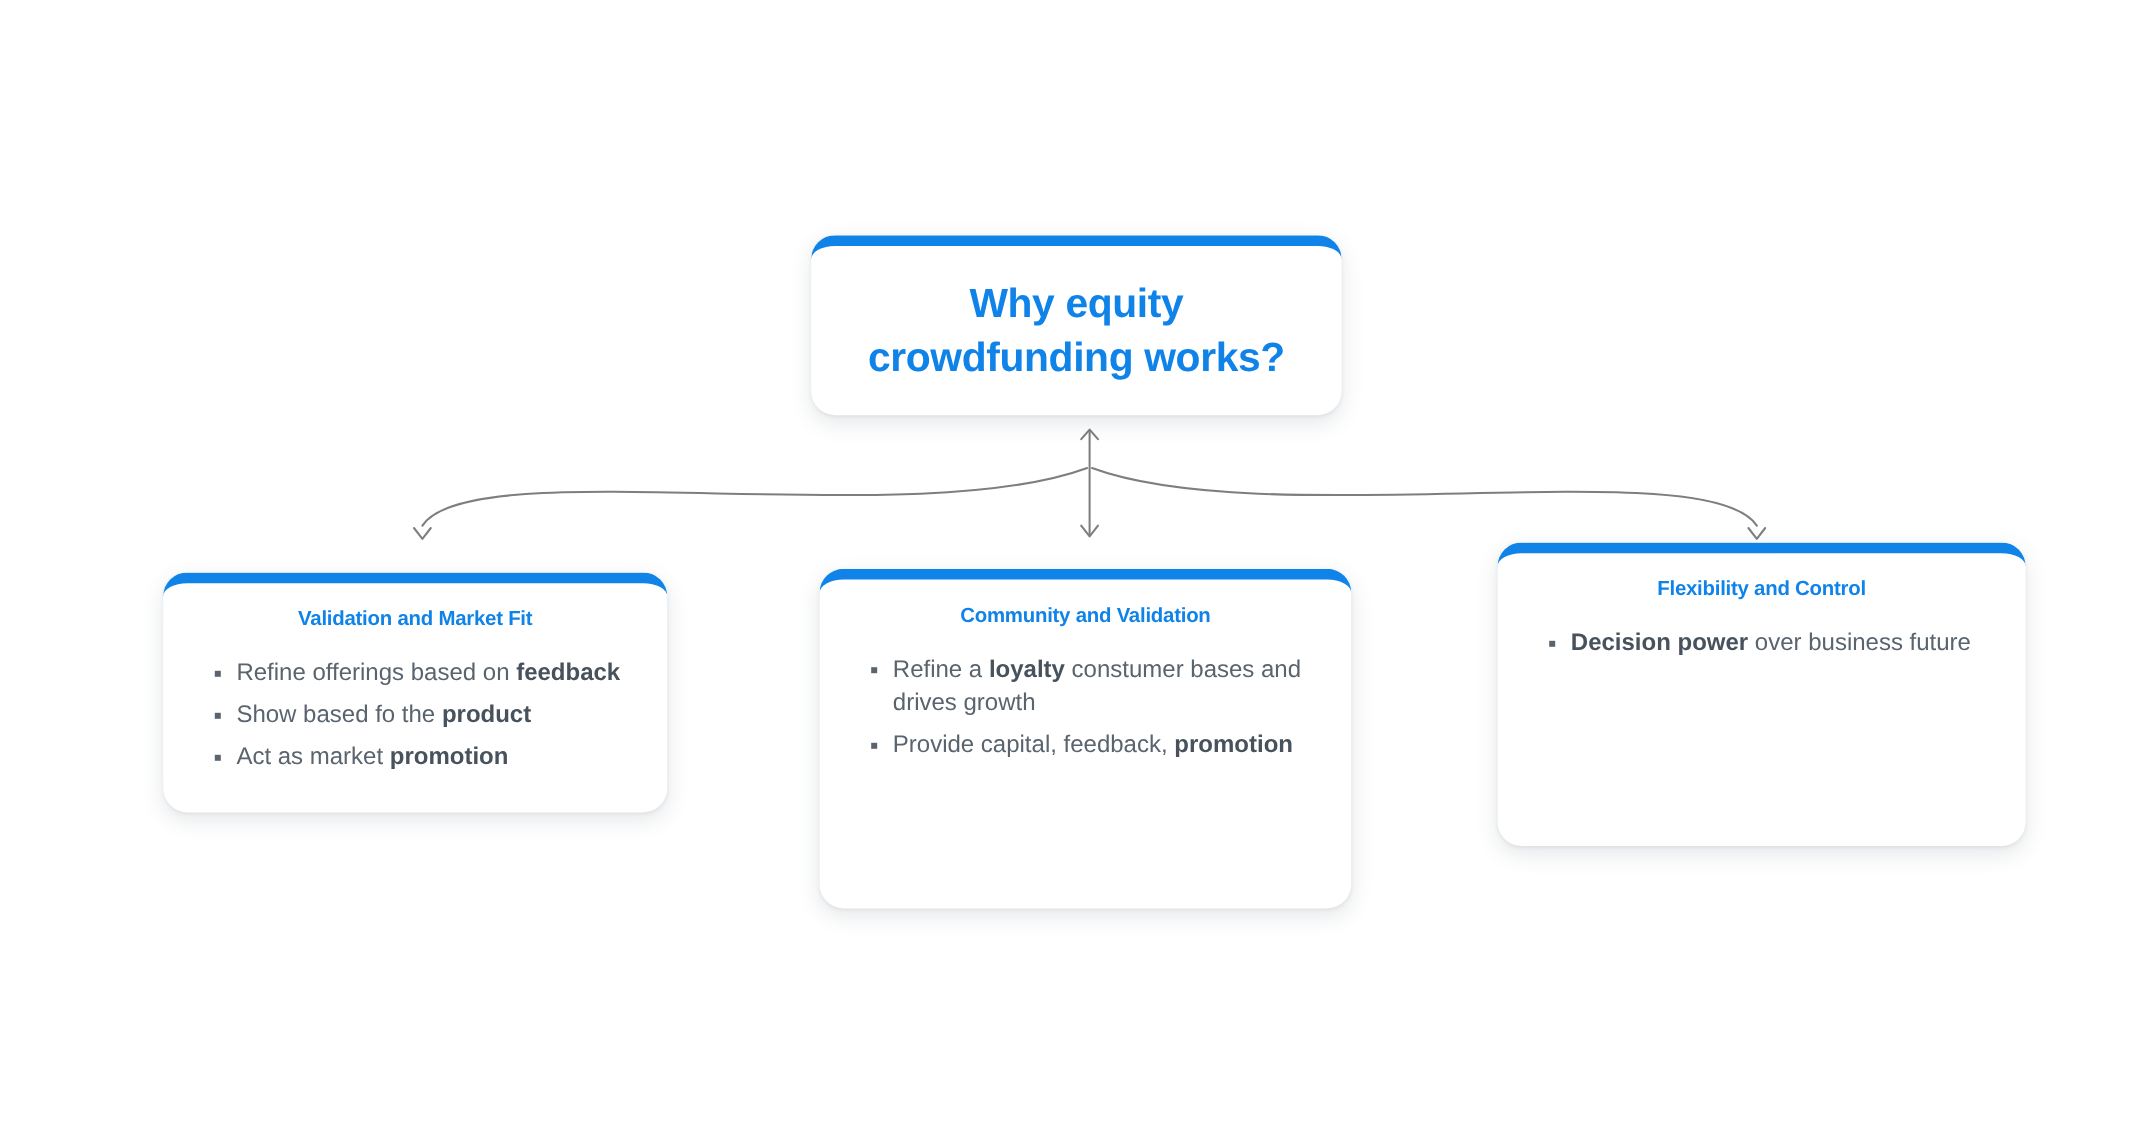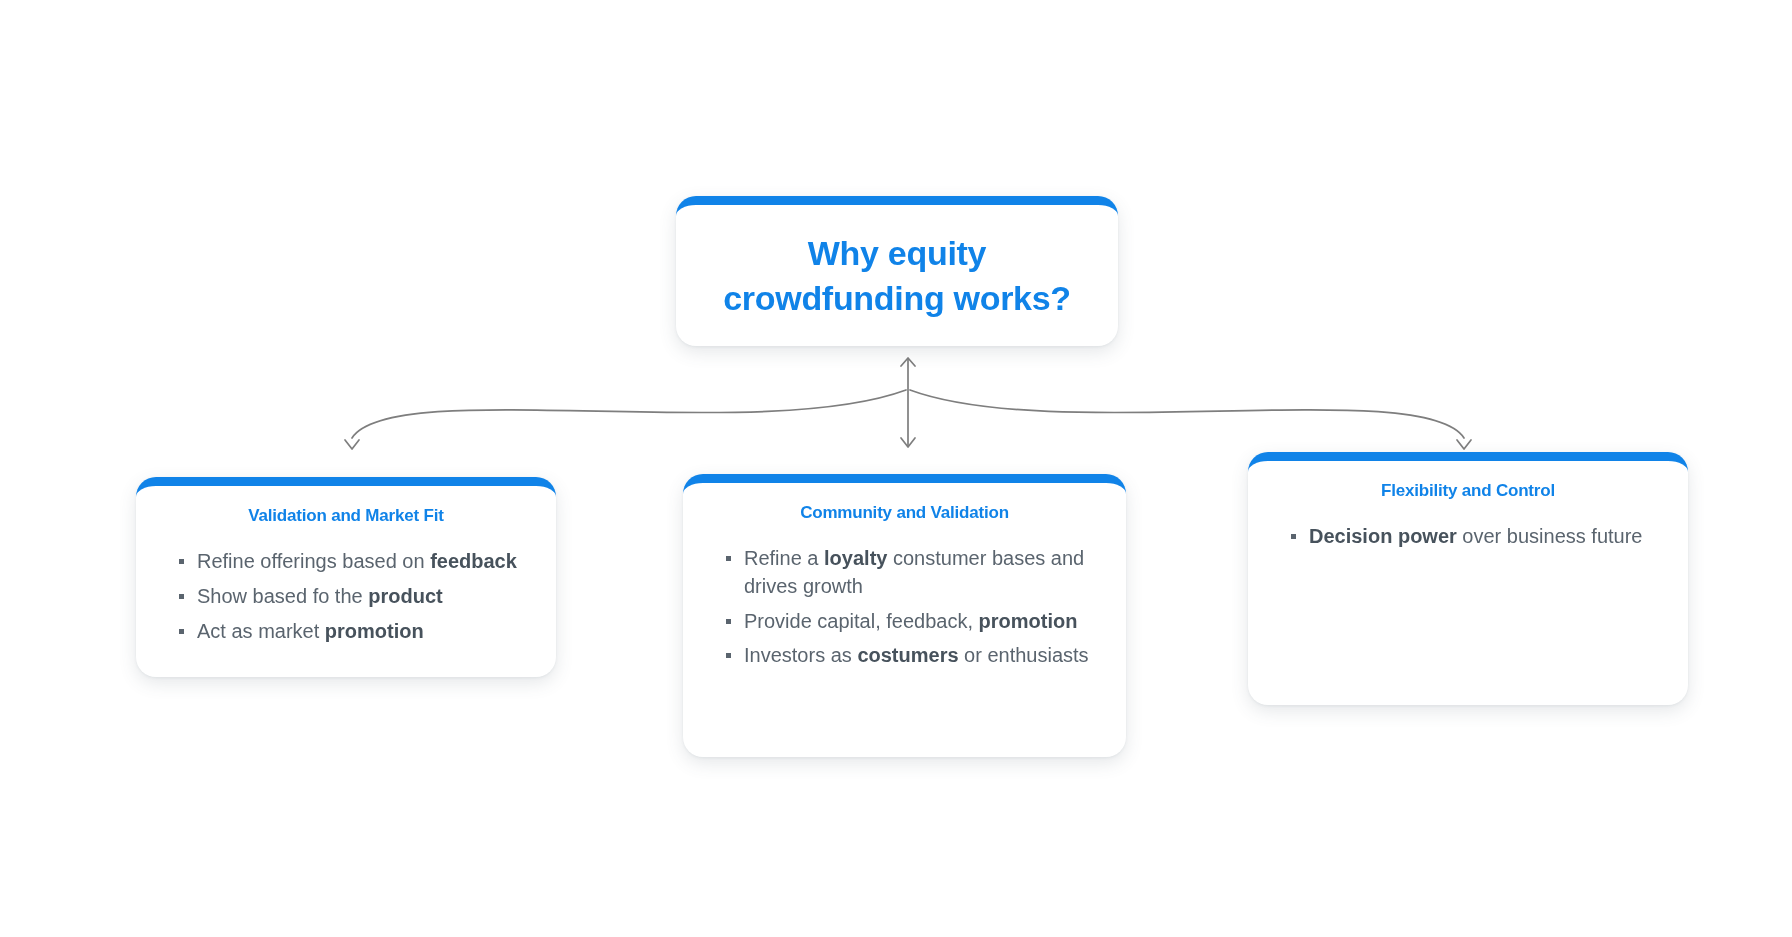--- a/index.html
+++ b/index.html
@@ -99,21 +99,20 @@
       <li><span>Show based fo the </span><span class="b">product</span><span></span></li>
       <li><span>Act as market </span><span class="b">promotion</span><span></span></li>
     </ul>
   </div>
 
   <div class="card branch-card branch-mid">
     <div class="branch-title">Community and Validation</div>
     <ul class="bullets">
       <li><span>Refine a </span><span class="b">loyalty</span><span> constumer bases and drives growth</span></li>
       <li><span>Provide capital, feedback, </span><span class="b">promotion</span><span></span></li>
-      <li><span>Investors as </span><span class="b">costumers</span><span> or enthusiasts</span></li>
     </ul>
   </div>
 
   <div class="card branch-card branch-right">
     <div class="branch-title">Flexibility and Control</div>
     <ul class="bullets">
       <li><span></span><span class="b">Decision power</span><span> over business future</span></li>
     </ul>
   </div>
 

